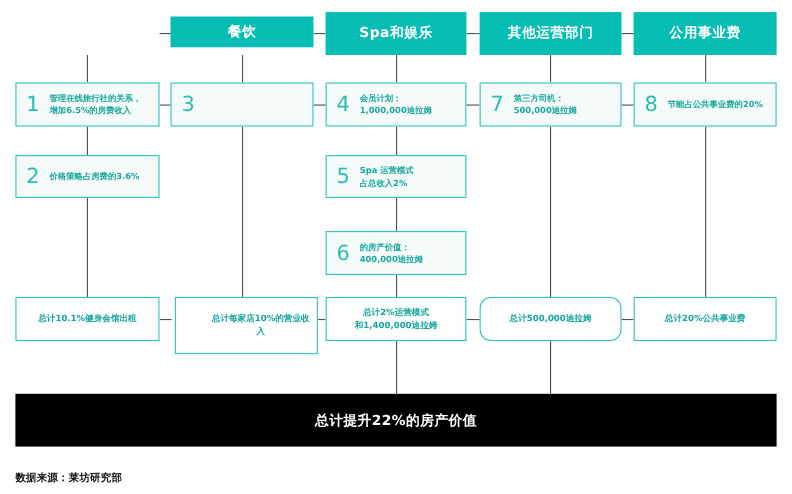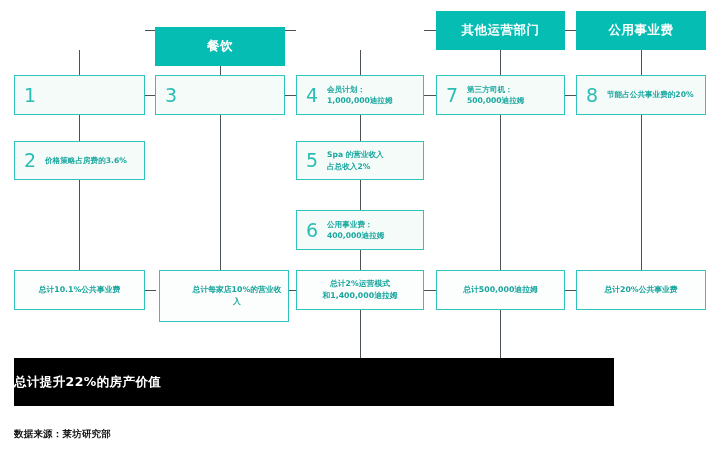--- a/index.html
+++ b/index.html
@@ -93,27 +93,27 @@
     font-weight: 700;
     text-align: center;
     white-space: pre-line;
   }
 
   
   #total-bar {
     position: absolute;
     left: 14px;
     top: 358px;
-    width: 600px;
+    width: 692px;
     height: 48px;
     background: #000000;
     color: #ffffff;
     display: flex;
     align-items: center;
-    justify-content: flex-start;
+    justify-content: center;
     font-size: 12.5px;
     font-weight: 600;
     letter-spacing: .4px;
     z-index: 4;
   }
 
   
   #source-note {
     position: absolute;
     left: 14px;
@@ -157,80 +157,85 @@
   <div class="conn v" style="left:641px;top:115px;height:155px;"></div>
 
   <div class="conn h" style="left:145px;top:290px;width:11px;"></div>
   <div class="conn h" style="left:285px;top:290px;width:11px;"></div>
   <div class="conn h" style="left:424px;top:290px;width:12px;"></div>
   <div class="conn h" style="left:565px;top:290px;width:11px;"></div>
 
   <div class="conn v" style="left:360px;top:310px;height:48px;"></div>
   <div class="conn v" style="left:500px;top:310px;height:48px;"></div>
 
-  <div class="head-box" style="left:155px;top:27px;width:130px;height:39px;">
+  <div class="head-box" style="left:155px;top:15px;width:130px;height:28px;">
     <span>餐饮</span>
+  </div>
+  <div class="head-box" style="left:296px;top:11px;width:128px;height:39px;">
+    <span>Spa和娱乐</span>
   </div>
   <div class="head-box" style="left:436px;top:11px;width:129px;height:39px;">
     <span>其他运营部门</span>
   </div>
   <div class="head-box" style="left:576px;top:11px;width:130px;height:39px;">
     <span>公用事业费</span>
   </div>
 
   <div class="item-box" style="left:14px;top:75px;width:131px;height:40px;">
     <span class="item-num">1</span>
+    <span class="item-text">管理在线旅行社的关系，
+增加6.5%的房费收入</span>
   </div>
   <div class="item-box" style="left:14px;top:141px;width:131px;height:39px;">
     <span class="item-num">2</span>
     <span class="item-text">价格策略占房费的3.6%</span>
   </div>
 
   <div class="item-box" style="left:155px;top:75px;width:130px;height:40px;">
     <span class="item-num">3</span>
   </div>
 
   <div class="item-box" style="left:296px;top:75px;width:128px;height:40px;">
     <span class="item-num">4</span>
     <span class="item-text">会员计划：
 1,000,000迪拉姆</span>
   </div>
   <div class="item-box" style="left:296px;top:141px;width:128px;height:39px;">
     <span class="item-num">5</span>
-    <span class="item-text">Spa 的营业收入
+    <span class="item-text">Spa 运营模式
 占总收入2%</span>
   </div>
   <div class="item-box" style="left:296px;top:210px;width:128px;height:40px;">
     <span class="item-num">6</span>
-    <span class="item-text">公用事业费：
+    <span class="item-text">的房产价值：
 400,000迪拉姆</span>
   </div>
 
   <div class="item-box" style="left:436px;top:75px;width:129px;height:40px;">
     <span class="item-num">7</span>
     <span class="item-text">第三方司机：
 500,000迪拉姆</span>
   </div>
 
   <div class="item-box" style="left:576px;top:75px;width:130px;height:40px;">
     <span class="item-num">8</span>
     <span class="item-text">节能占公共事业费的20%</span>
   </div>
 
   <div class="sum-box" style="left:14px;top:270px;width:131px;height:40px;">
-    <span class="sum-text">总计10.1%公共事业费</span>
+    <span class="sum-text">总计10.1%健身会馆出租</span>
   </div>
   <div class="sum-box" style="left:159px;top:270px;width:130px;height:52px;padding-left:32px;">
     <span class="sum-text">总计每家店10%的营业收入</span>
   </div>
   <div class="sum-box" style="left:296px;top:270px;width:128px;height:40px;">
     <span class="sum-text">总计2%运营模式
 和1,400,000迪拉姆</span>
   </div>
-  <div class="sum-box" style="left:436px;top:270px;width:129px;height:40px;">
+  <div class="sum-box" style="left:436px;top:270px;width:129px;height:40px;border-radius:10px;">
     <span class="sum-text">总计500,000迪拉姆</span>
   </div>
   <div class="sum-box" style="left:576px;top:270px;width:130px;height:40px;">
     <span class="sum-text">总计20%公共事业费</span>
   </div>
 
   <div id="total-bar">
     <span>总计提升22%的房产价值</span>
   </div>
 

